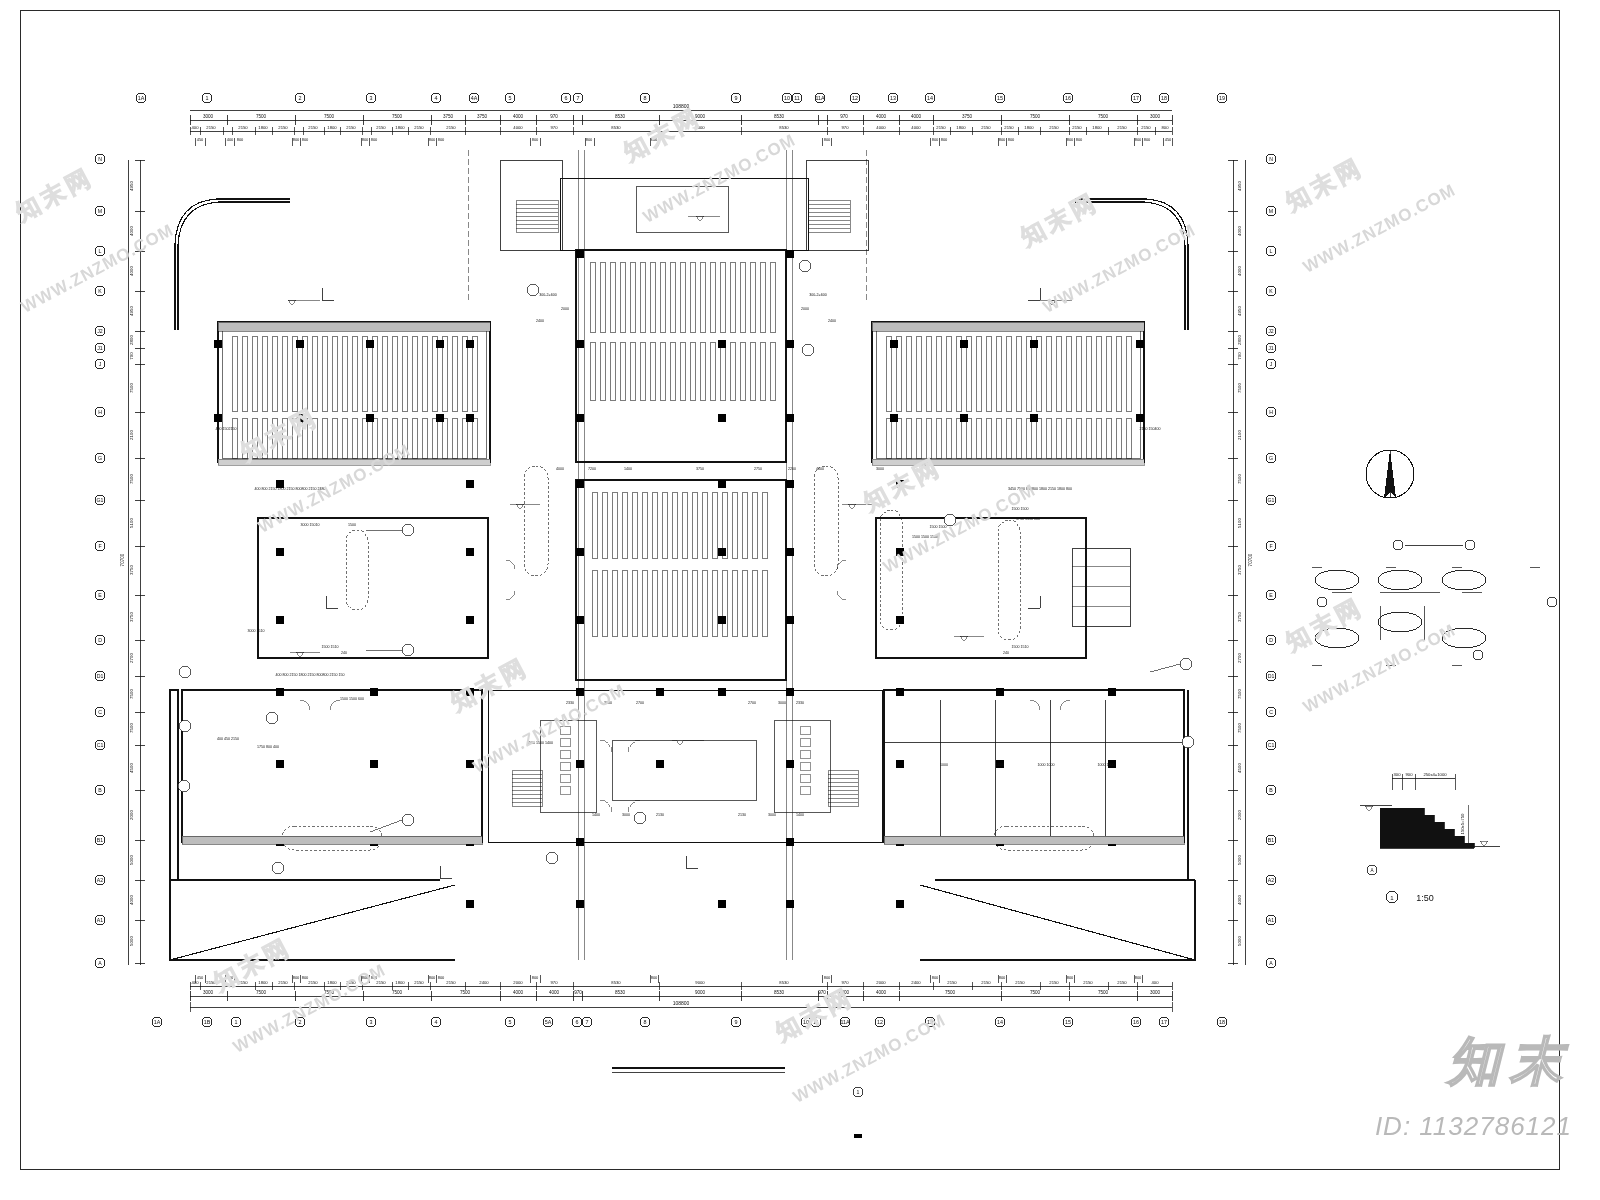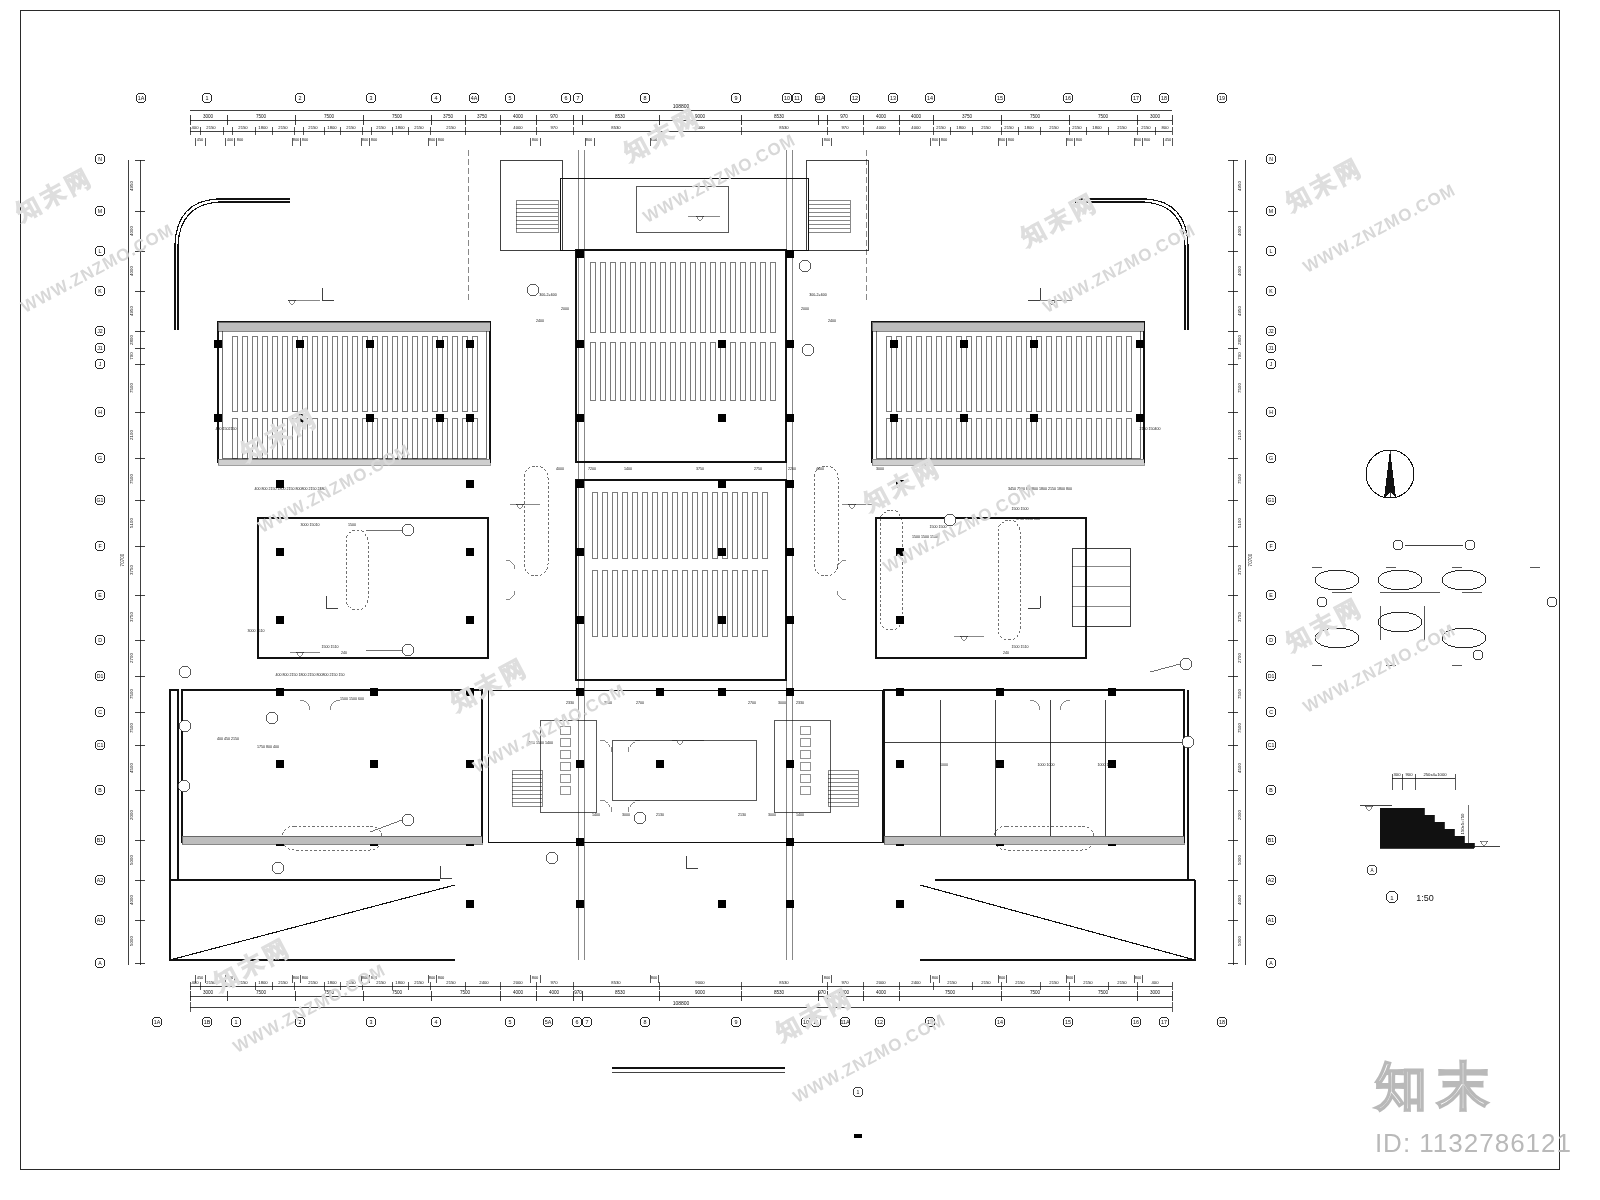--- a/index.html
+++ b/index.html
@@ -7,24 +7,24 @@
        font-family:"Liberation Sans",sans-serif;color:#000;}
   #sheet{position:absolute;inset:0;width:1600px;height:1200px;}
   .frame{position:absolute;left:20px;top:10px;width:1540px;height:1160px;
          border:1px solid #2a2a2a;box-sizing:border-box;background:#fff;}
   svg{display:block;}
   .wm{position:absolute;pointer-events:none;color:#d8d8d8;font-weight:700;
       white-space:nowrap;transform-origin:left top;}
   .wm.t{font-size:17px;letter-spacing:1px;transform:rotate(-28deg);}
   .wm.cjk{font-size:24px;letter-spacing:4px;transform:rotate(-28deg);
           color:transparent;-webkit-text-stroke:1px #dedede;}
-  .brand{position:absolute;right:28px;bottom:41px;}
+  .brand{position:absolute;right:28px;bottom:58px;text-align:right;font-style:italic;}
   .brand .cn{font-size:52px;font-weight:700;letter-spacing:10px;
              color:transparent;-webkit-text-stroke:1.6px #b9b9b9;}
-  .brand .id{font-size:26px;color:#b9b9b9;letter-spacing:1px;margin-top:6px;}
+  .brand .id{font-size:26px;color:#b9b9b9;letter-spacing:1px;margin-top:14px;}
 </style>
 </head>
 <body>
 
 <div id="sheet">
 
   <div class="frame"></div>
 
   <svg width="1600" height="1200" viewBox="0 0 1600 1200" style="position:absolute;left:0;top:0;">
     <defs>

